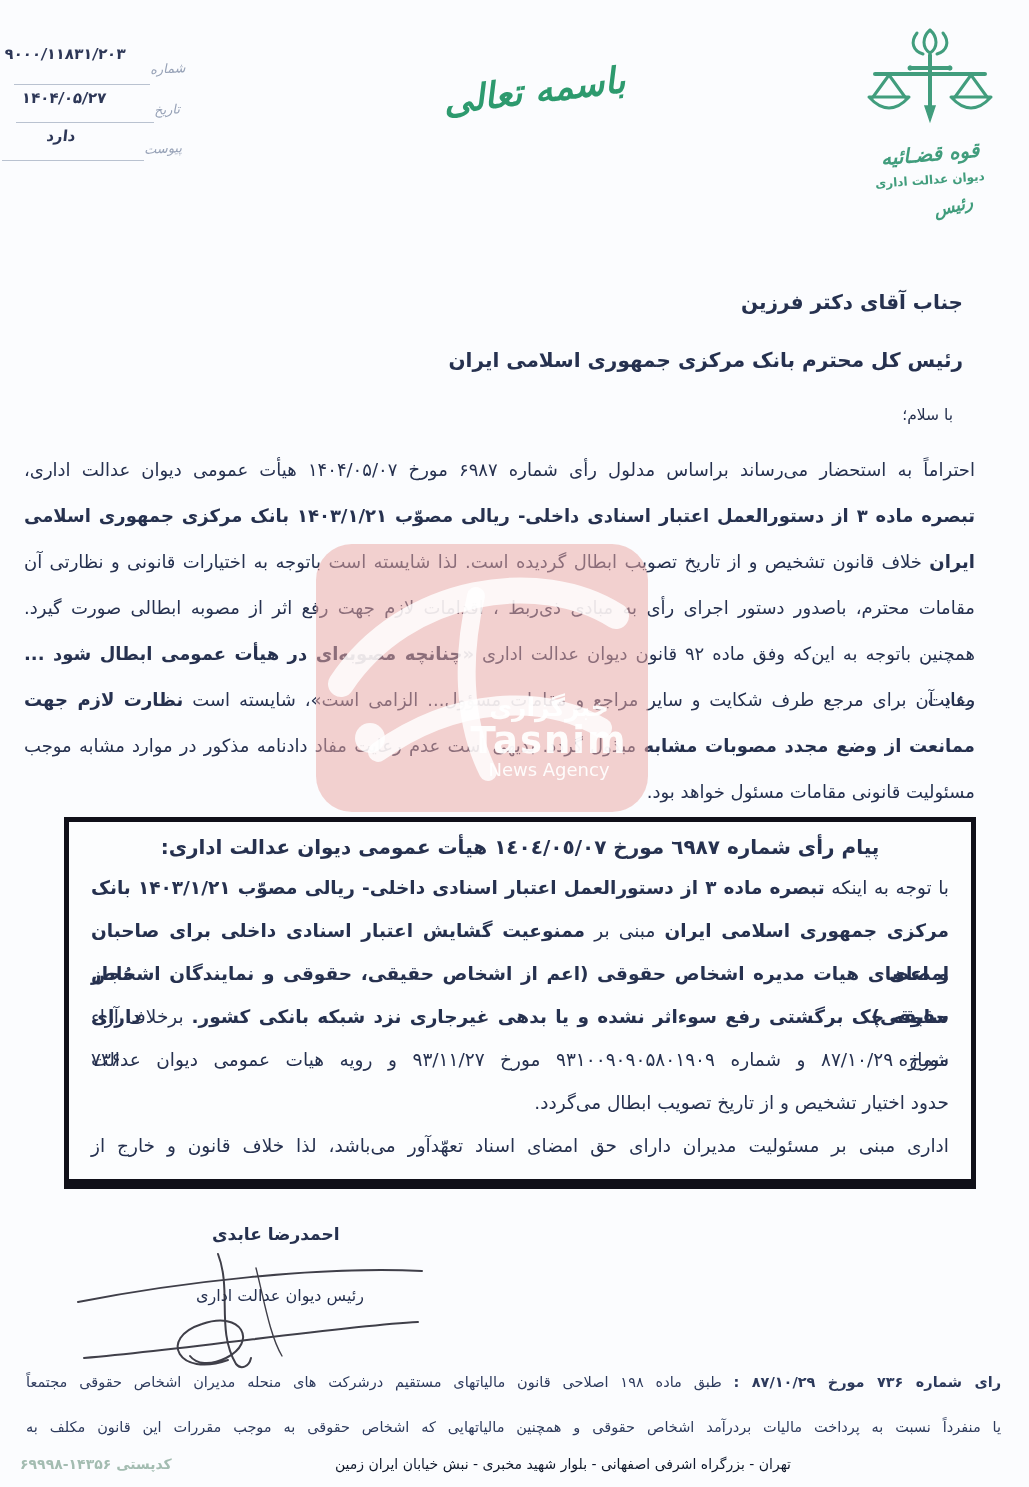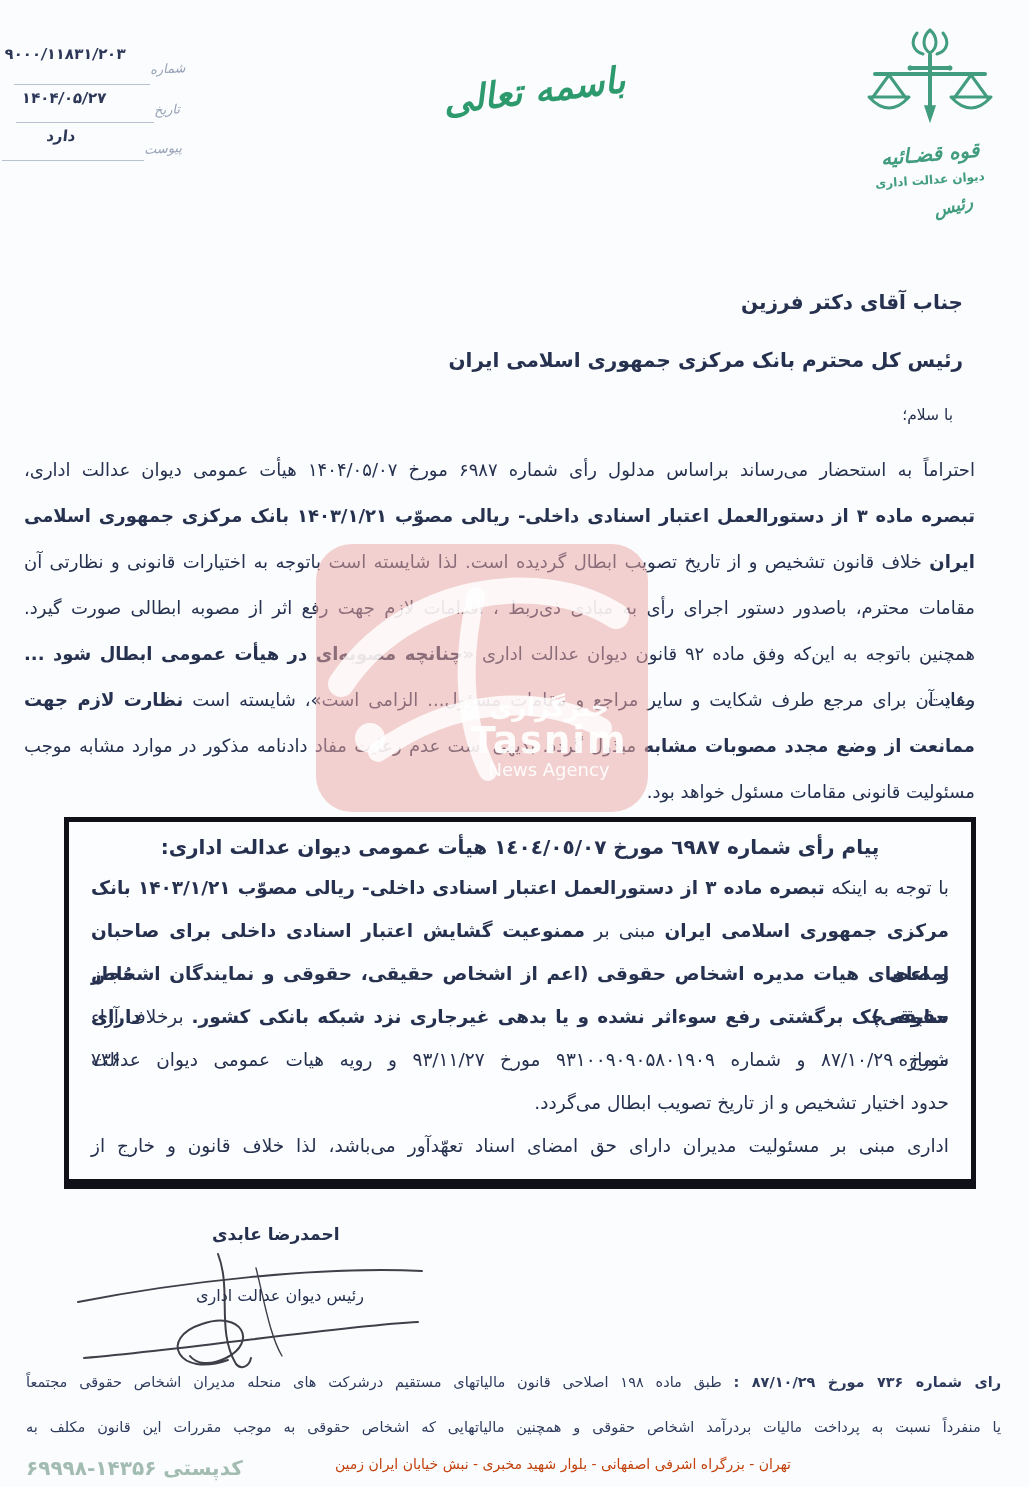--- a/index.html
+++ b/index.html
@@ -56,22 +56,22 @@
   
   .sig-name{position:absolute;left:212px;top:1224px;width:164px;text-align:left;font-weight:bold;font-size:17px;}
   .sig-title{position:absolute;left:192px;top:1286px;width:176px;text-align:center;font-size:16px;z-index:1;}
   .sig-svg{position:absolute;left:60px;top:1238px;z-index:2;}
 
   
   .footnote{position:absolute;right:28px;left:26px;top:1360px;font-size:14.5px;color:#2d3a5c;}
   .fn-line{height:45px;line-height:45px;text-align:justify;text-align-last:justify;}
 
   
-  .addr{position:absolute;right:238px;top:1456px;color:#c2410c;font-size:14px;}
-  .postal{position:absolute;left:26px;top:1456px;color:#a3bcb1;font-size:20px;font-weight:bold;}
+  .addr{position:absolute;right:238px;top:1456px;color:#0f172a;font-size:14px;}
+  .postal{position:absolute;left:20px;top:1456px;color:#a3bcb1;font-size:14px;font-weight:bold;}
 </style>
 </head>
 <body>
 
 <div class="page">
 
   <div>
     <div class="field-value fv1">۹۰۰۰/۱۱۸۳۱/۲۰۳</div>
     <div class="field-label fl1">شماره</div>
     <div class="field-line fr1"></div>

